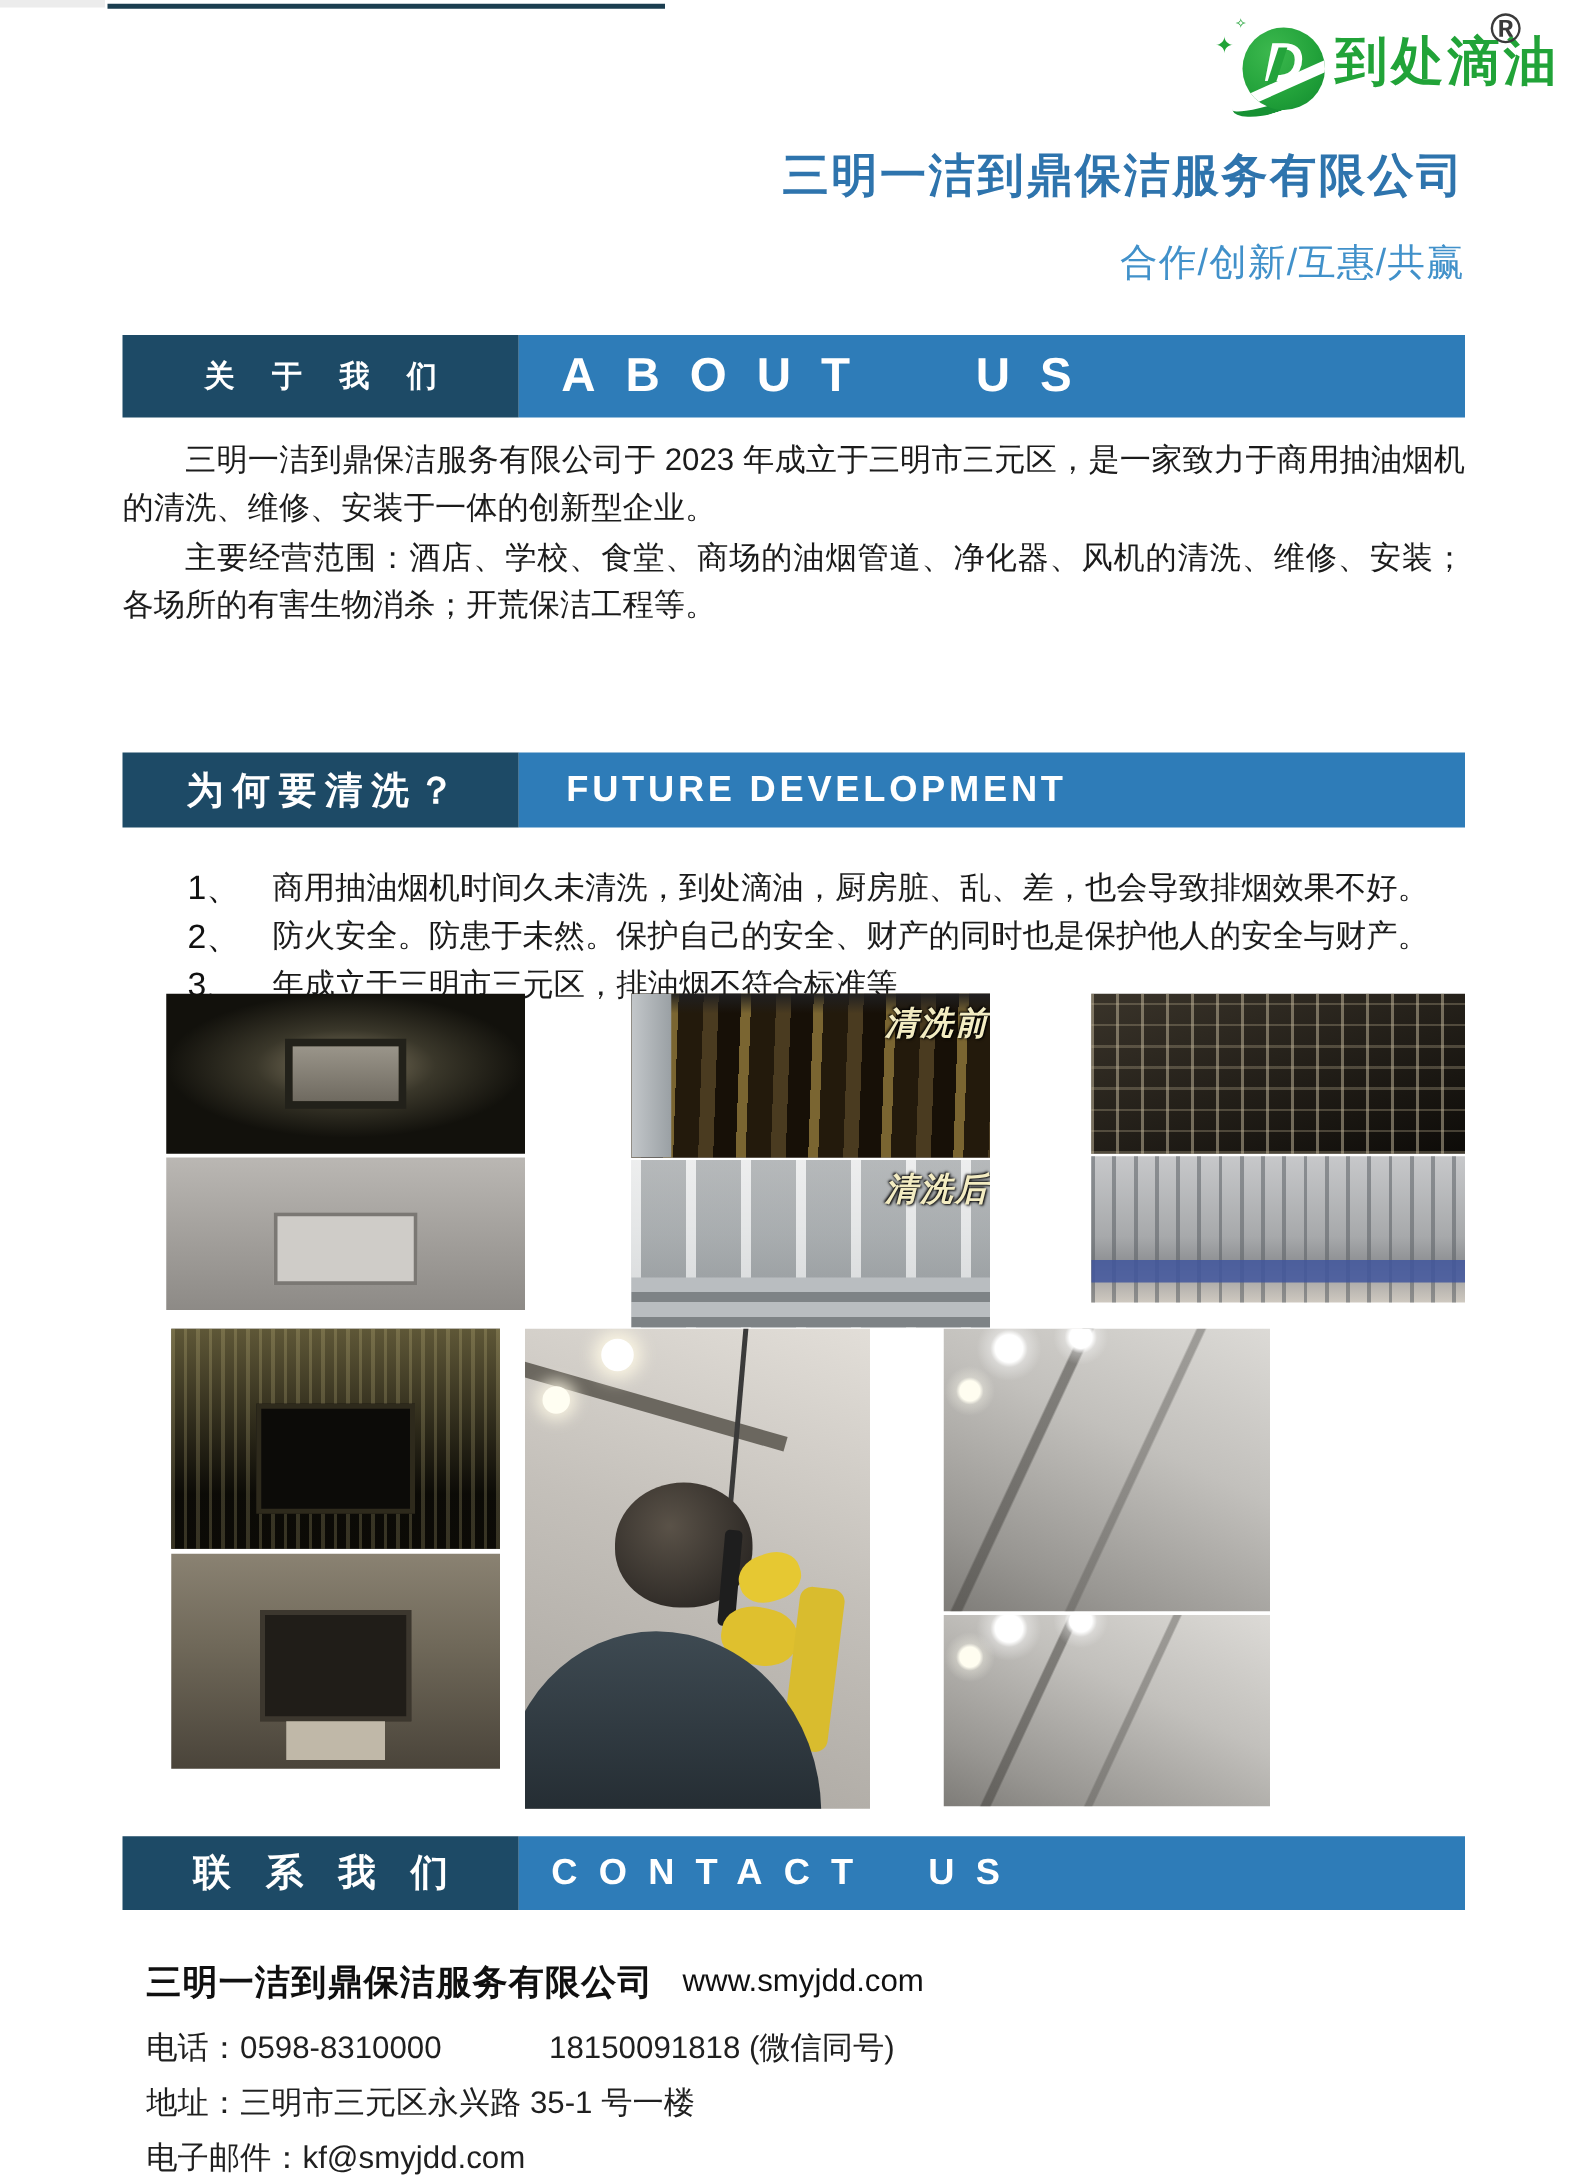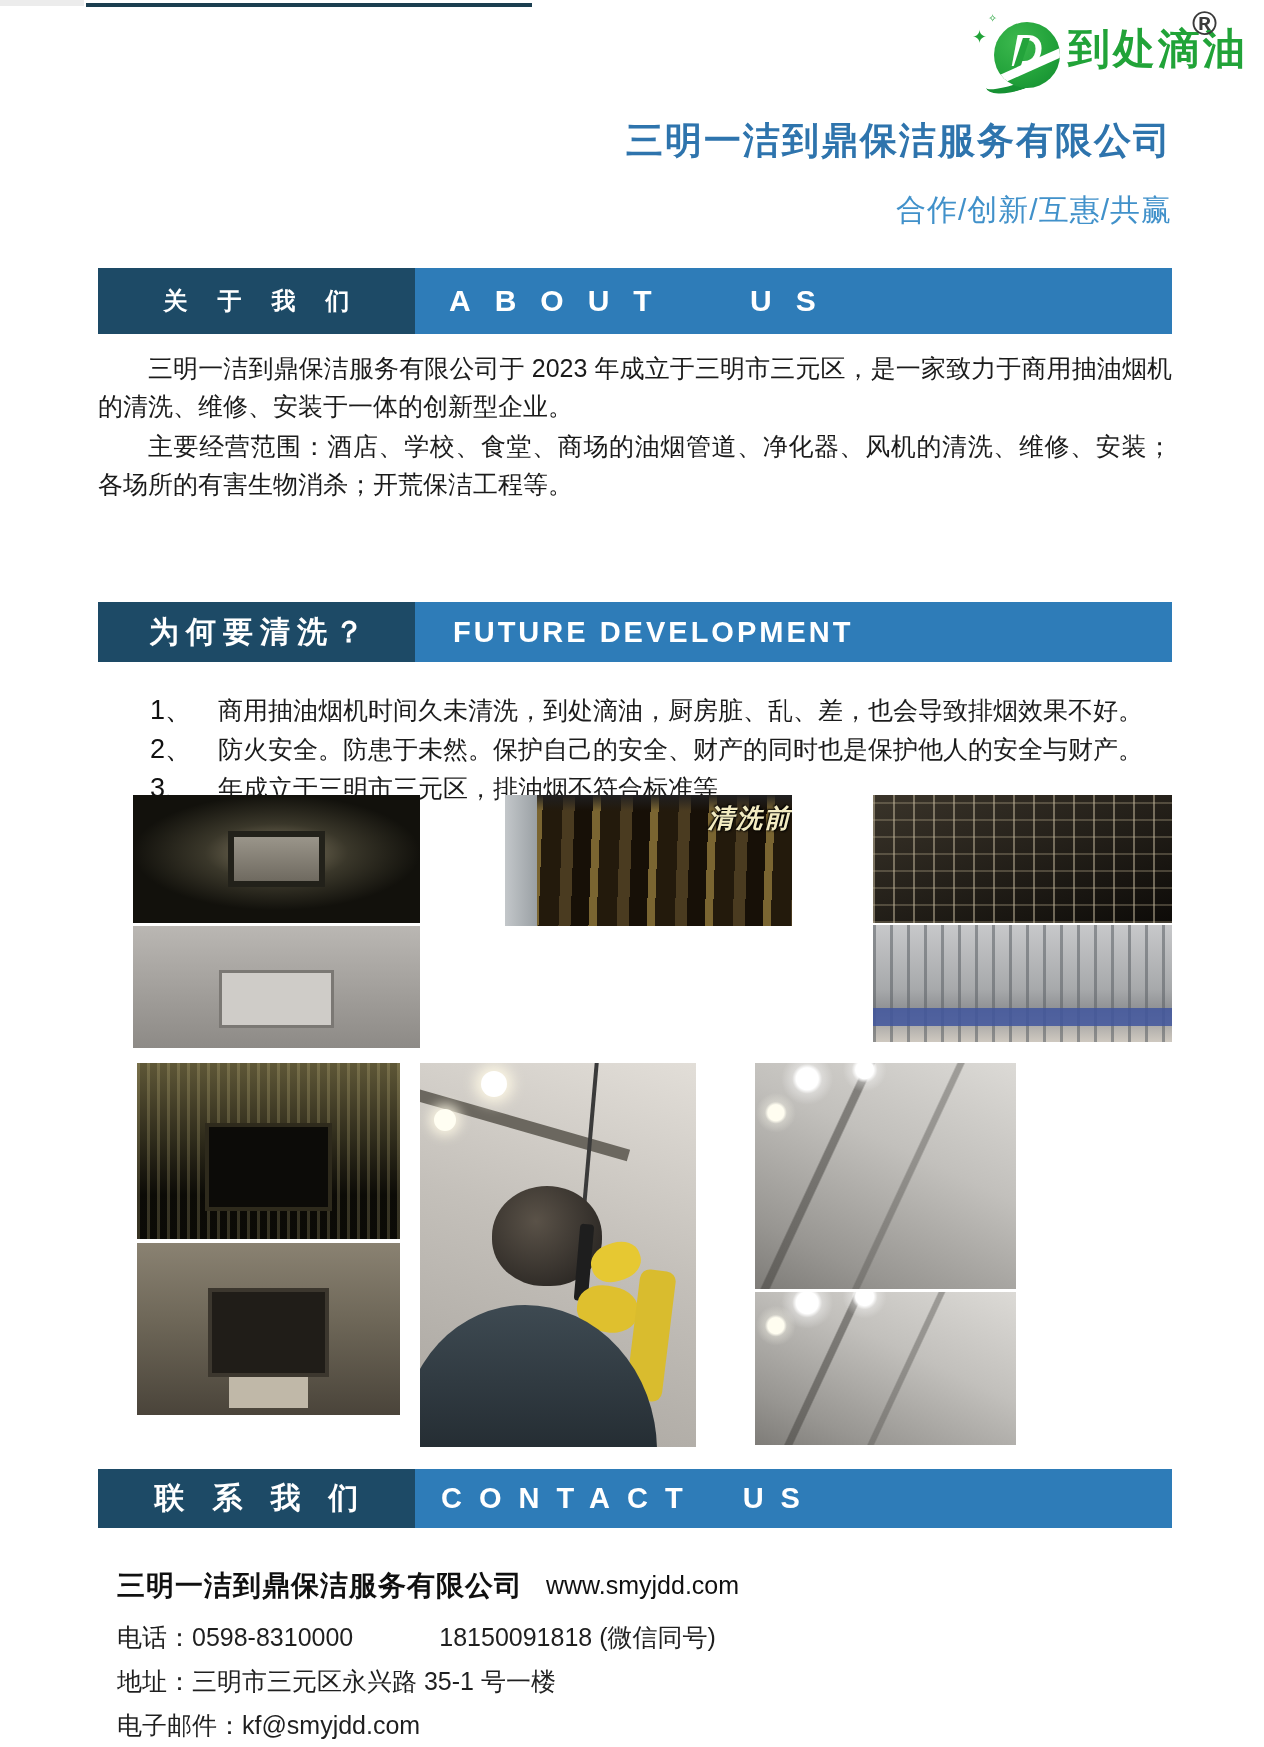--- a/index.html
+++ b/index.html
@@ -62,21 +62,21 @@
   .sec-zh {
     width:317px; background:#1d4a66; color:#ffffff; display:flex;
     align-items:center; justify-content:center; font-weight:700; white-space:nowrap;
   }
   .sec-en {
     flex:1; background:#2e7cb8; color:#ffffff; display:flex;
     align-items:center; font-weight:700; white-space:nowrap;
   }
   #sec-about   { top:268px; height:66px; }
   #sec-about   .sec-zh { font-size:24px; letter-spacing:30px; padding-left:30px; }
-  #sec-about   .sec-en { font-size:30px; letter-spacing:24px; word-spacing:42px; padding-left:34px; }
+  #sec-about   .sec-en { font-size:38px; letter-spacing:24px; word-spacing:42px; padding-left:34px; }
   #sec-why     { top:602px; height:60px; }
   #sec-why     .sec-zh { font-size:30px; letter-spacing:7px; padding-left:7px; }
   #sec-why     .sec-en { font-size:29px; letter-spacing:3px; padding-left:38px; }
   #sec-contact { top:1469px; height:59px; }
   #sec-contact .sec-zh { font-size:30px; letter-spacing:28px; padding-left:28px; }
   #sec-contact .sec-en { font-size:29px; letter-spacing:17px; word-spacing:18px; padding-left:26px; }
 
   
   .about-text {
     position:absolute; left:98px; width:1074px; top:349px;
@@ -244,20 +244,24 @@
     <div class="opening"></div>
   </div>
   <div class="ph ph-duct-clean1" style="left:133px; top:926px; width:287px; height:122px;">
     <div class="opening"></div>
   </div>
 
   <div class="ph ph-filter-before" style="left:505px; top:795px; width:287px; height:131px;">
     <div class="steel-edge"></div>
     <div class="ph-label">清洗前</div>
   </div>
+  <div class="ph ph-filter-after" style="left:505px; top:928px; width:287px; height:134px;">
+    <div class="bars"></div>
+    <div class="ph-label">清洗后</div>
+  </div>
 
   <div class="ph ph-grid-dirty" style="left:873px; top:795px; width:299px; height:128px;"></div>
   <div class="ph ph-grid-clean" style="left:873px; top:925px; width:299px; height:117px;">
     <div class="blue-base"></div>
   </div>
 
   <div class="ph ph-duct-dark" style="left:137px; top:1063px; width:263px; height:176px;">
     <div class="opening"></div>
   </div>
   <div class="ph ph-duct-brown" style="left:137px; top:1243px; width:263px; height:172px;">

